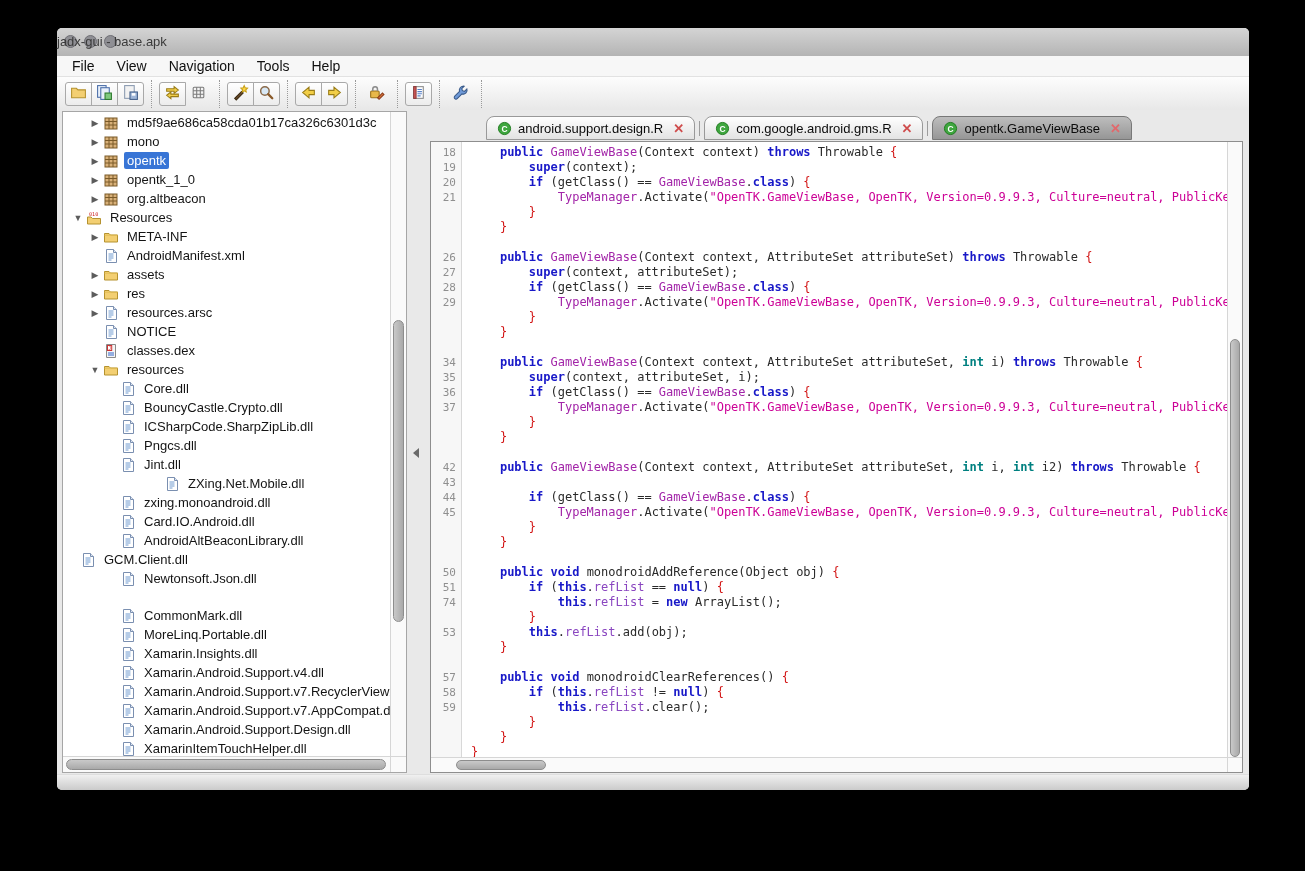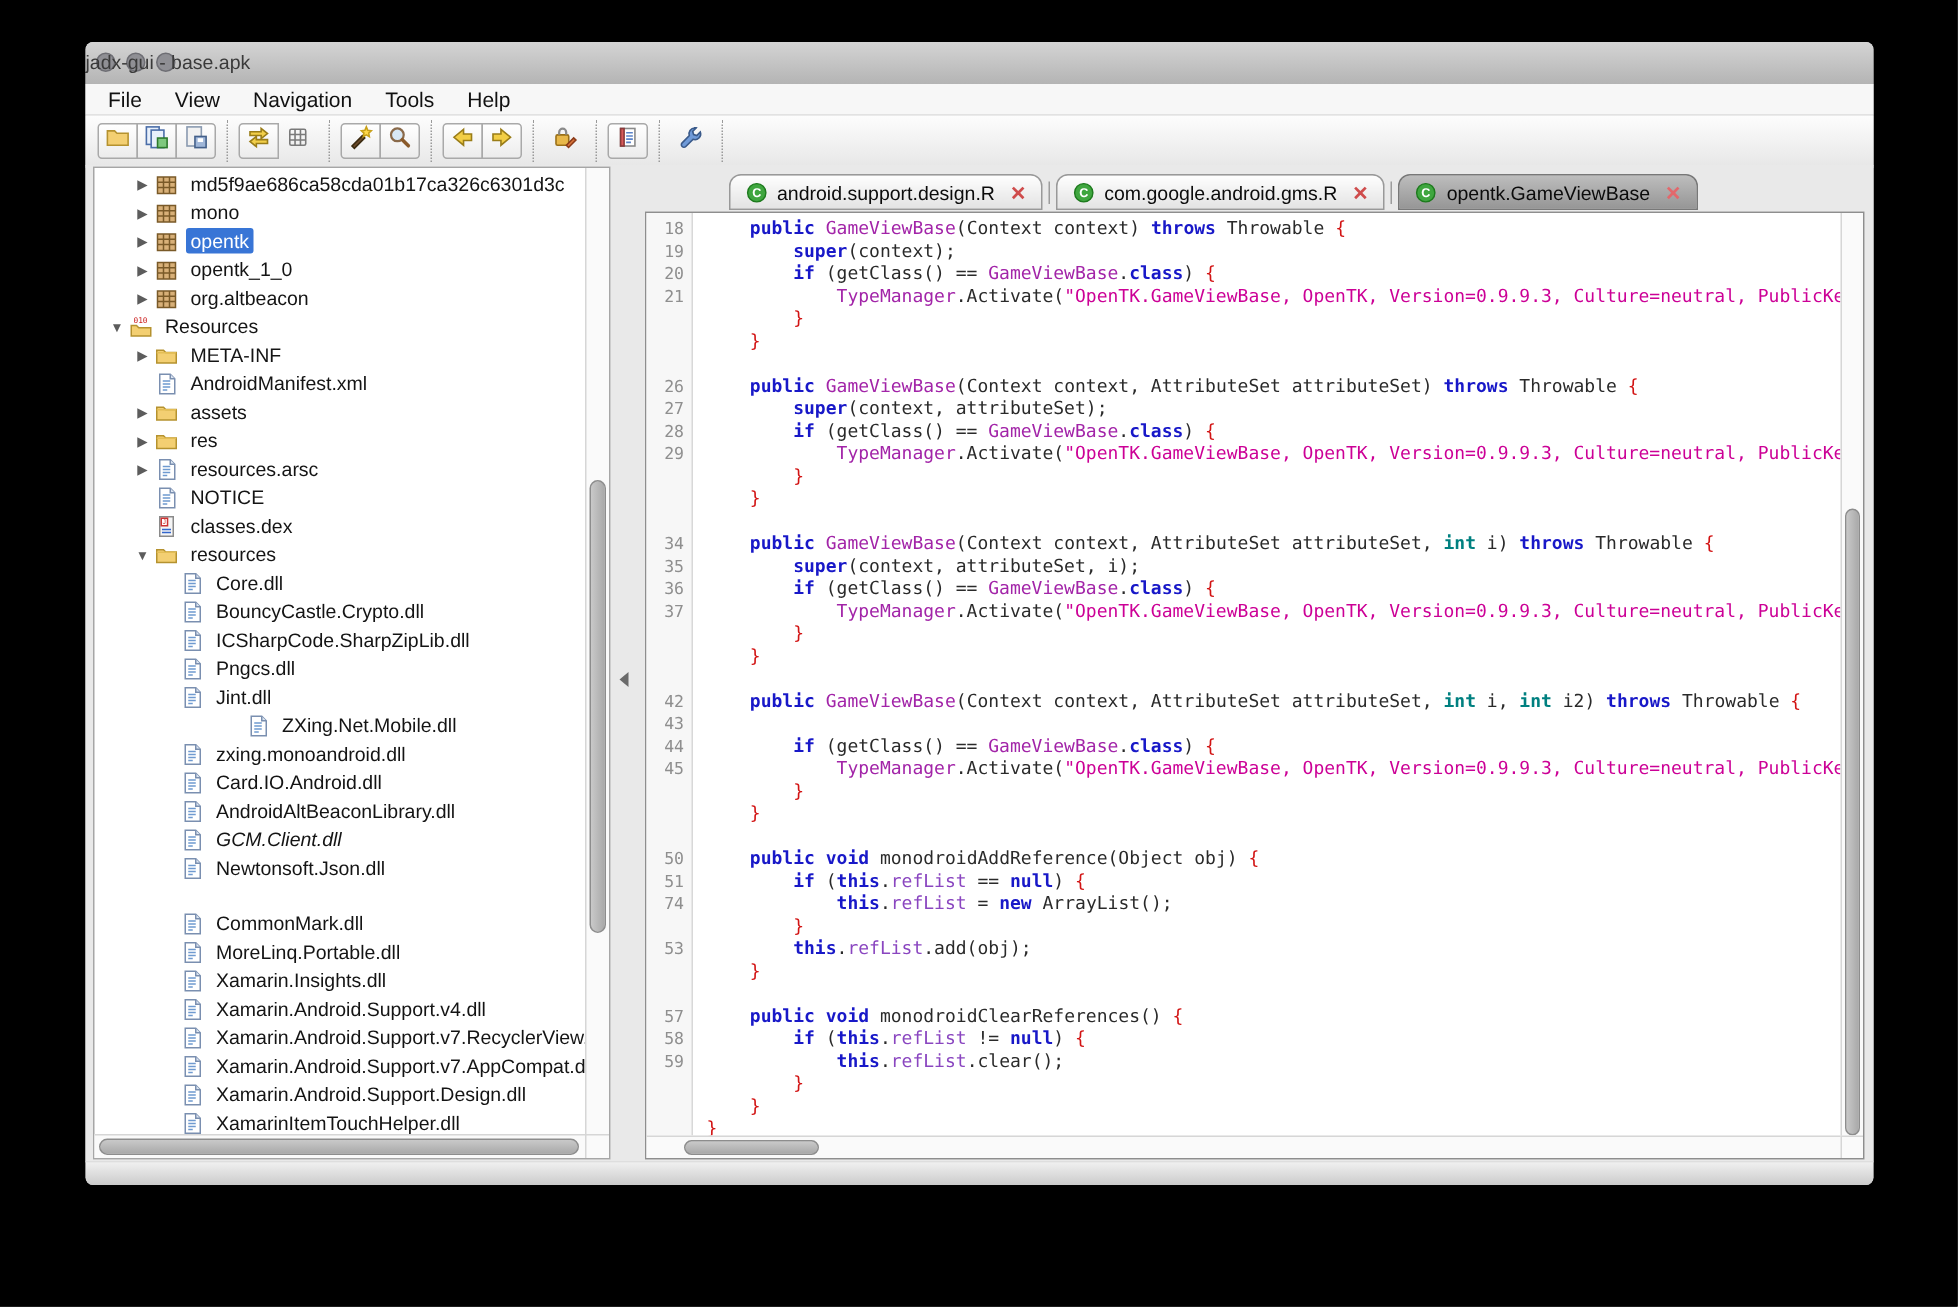--- a/index.html
+++ b/index.html
@@ -445,21 +445,21 @@
               <span class="texp"></span>
               <span class="ticon">
                 <svg viewBox="0 0 16 16">
                   <path d="M3.5 1.5 h7 l3 3 v10 h-10 z" fill="#ffffff" stroke="#7a8fb0"></path>
                   <path d="M10.5 1.5 v3 h3" fill="#dde6f2" stroke="#7a8fb0"></path>
                   <path d="M5.5 6h5M5.5 8h5M5.5 10h5M5.5 12h3" stroke="#6f9ad0"></path>
                 </svg>
               </span>
               <span class="tlabel">AndroidAltBeaconLibrary.dll</span>
             </div>
-            <div class="trow" style="padding-left: 40px; font-style: italic;">
+            <div class="trow" style="">
               <span class="texp"></span>
               <span class="ticon">
                 <svg viewBox="0 0 16 16">
                   <path d="M3.5 1.5 h7 l3 3 v10 h-10 z" fill="#ffffff" stroke="#7a8fb0"></path>
                   <path d="M10.5 1.5 v3 h3" fill="#dde6f2" stroke="#7a8fb0"></path>
                   <path d="M5.5 6h5M5.5 8h5M5.5 10h5M5.5 12h3" stroke="#6f9ad0"></path>
                 </svg>
               </span>
               <span class="tlabel">GCM.Client.dll</span>
             </div>

